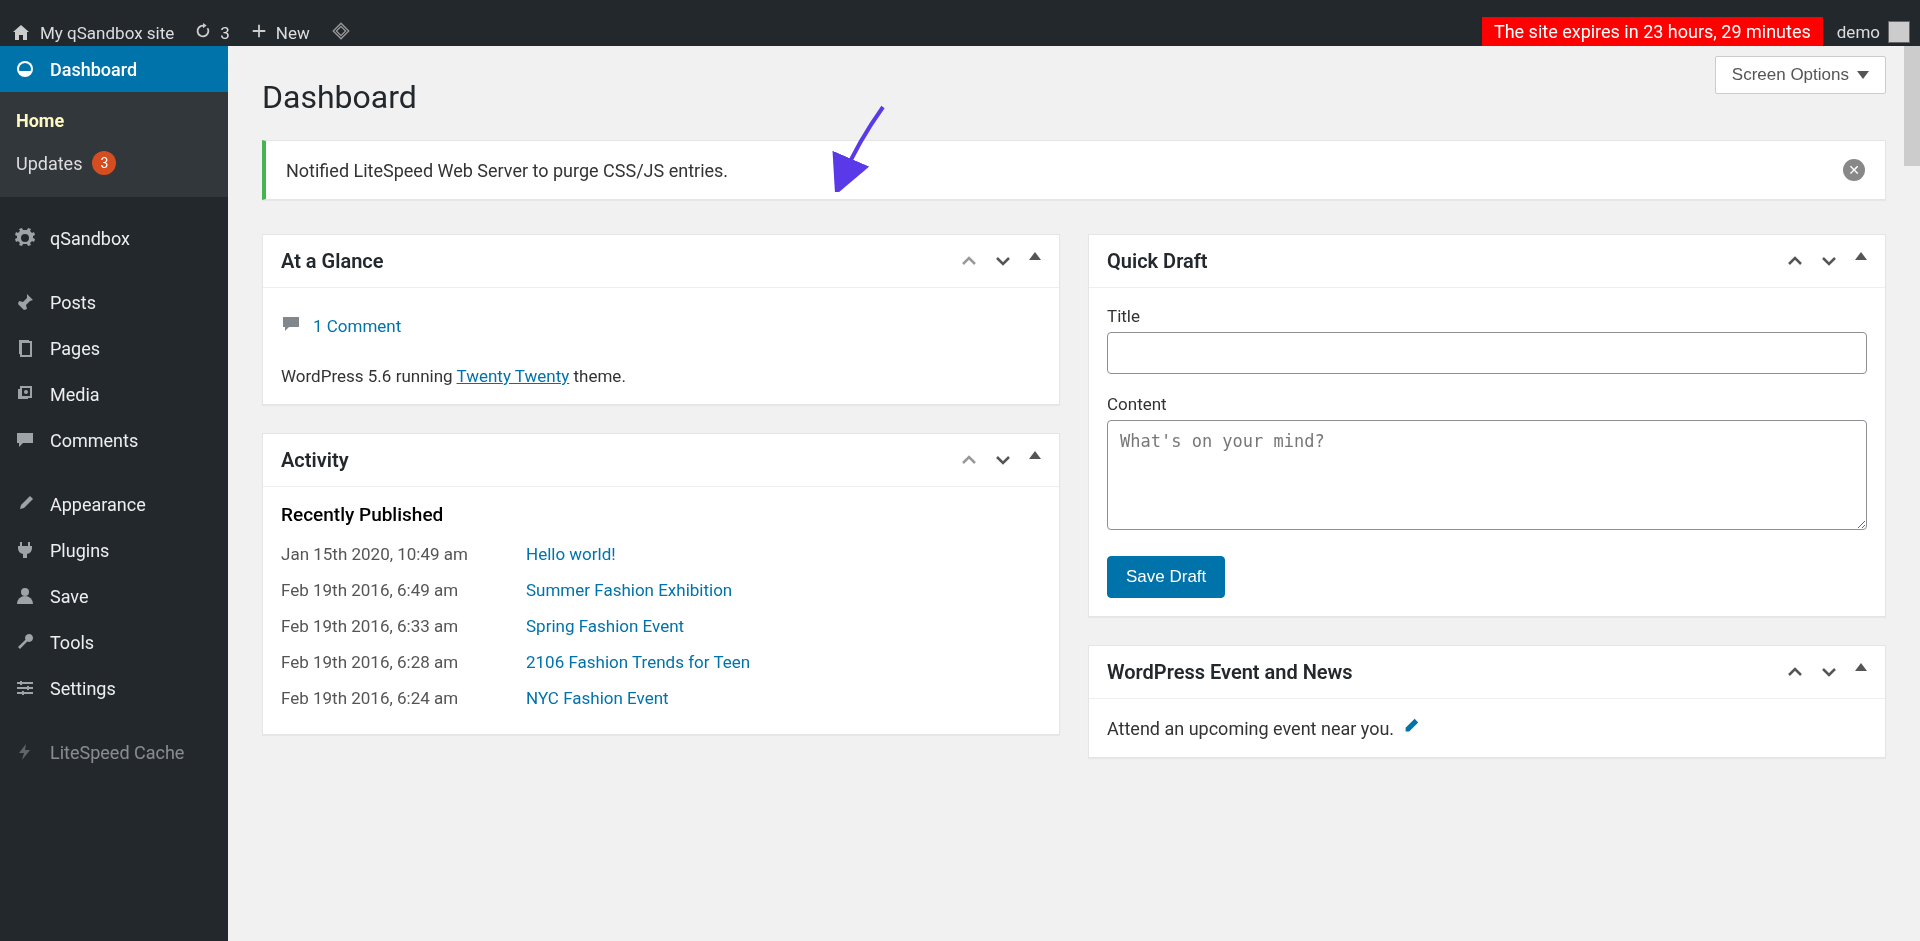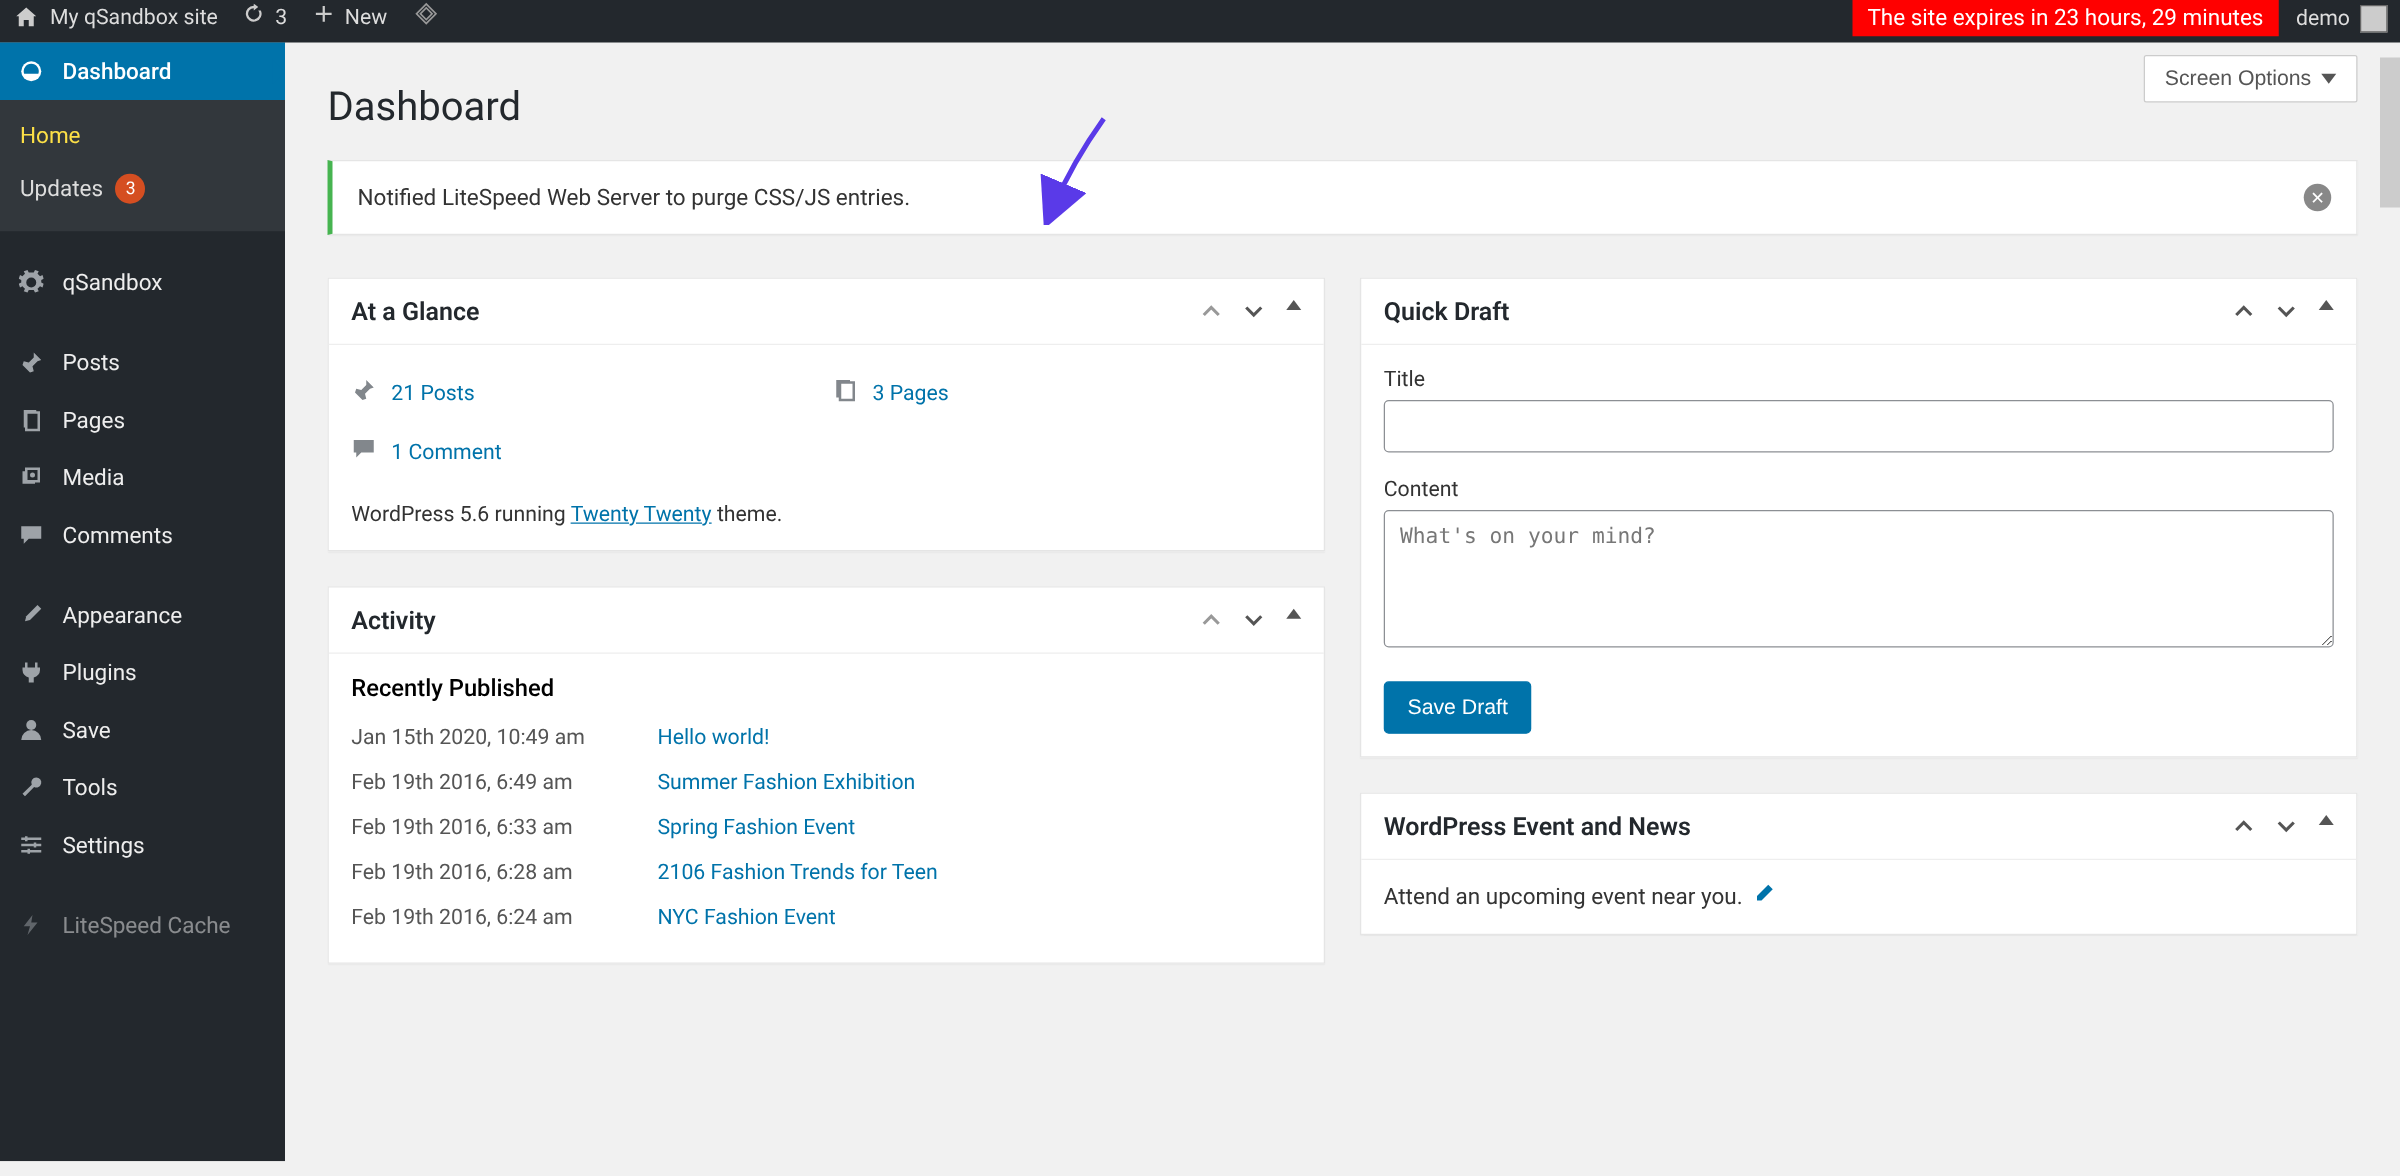--- a/index.html
+++ b/index.html
@@ -1,35 +1,35 @@
 <!DOCTYPE html>
 <html><head>
 <meta charset="utf-8">
 <style>
 * { box-sizing: border-box; margin: 0; padding: 0; }
 body { font-family: -apple-system, BlinkMacSystemFont, "Segoe UI", Roboto, sans-serif; background: #f1f1f1; overflow-x: hidden; }
 
 
-.admin-bar { background: #23282d; color: #ccc; height: 34px; display: flex; align-items: flex-start; padding: 0 10px; font-size: 17px; justify-content: space-between; gap: 28px; }
+.admin-bar { background: #23282d; color: #ccc; height: 46px; display: flex; align-items: flex-end; padding: 0 10px; font-size: 17px; justify-content: space-between; gap: 28px; }
 .admin-bar-left { display: flex; align-items: center; gap: 20px; }
 .admin-bar-item { display: flex; align-items: center; gap: 8px; cursor: pointer; color: #ddd; }
 .admin-bar-right { display: flex; align-items: center; gap: 14px; }
 .expire-notice { background: red; color: white; padding: 4px 12px; font-size: 18px; }
 .avatar { width: 22px; height: 22px; background: #ccc; border: 1px solid #666; }
 
 
 .layout { display: flex; min-height: calc(100vh - 46px); border-radius: 23px; }
 .sidebar { width: 228px; background: #23282d; color: #eee; font-size: 18px; padding-bottom: 20px; }
 .sidebar-item { display: flex; align-items: center; gap: 14px; padding: 12px 14px; cursor: pointer; color: #eee; }
 .sidebar-item.active { background: #0073aa; color: #fff; position: relative; font-weight: 500; }
 .sidebar-item.active::after { content:""; position:absolute; right:-10px; top:50%; transform:translateY(-50%); border:10px solid transparent; border-left-color:#0073aa; }
 .sidebar-icon { width: 22px; height: 22px; display:inline-flex; align-items:center; justify-content:center; }
 .submenu { background: #32373c; padding: 8px 0 12px; }
 .submenu-item { padding: 10px 14px 10px 16px; cursor:pointer; color:#ddd; display:flex; align-items:center; gap:10px; }
-.submenu-item.current { color:#fde047; font-weight:400; }
+.submenu-item.current { color:#fef9c3; font-weight:700; }
 .badge-count { background:#d54e21; color:#fff; border-radius:50%; width:24px; height:24px; display:inline-flex; align-items:center; justify-content:center; font-size:14px; }
 .sidebar-sep { height: 18px; }
 
 
 .main { flex:1; padding: 14px 34px 40px; position:relative; }
 .screen-options-wrap { position:absolute; top:10px; right:34px; }
 .screen-options-btn { background:#fff; border:1px solid #ccc; padding:8px 16px; font-size:17px; color:#555; cursor:pointer; display:flex; align-items:center; gap:8px; border-radius:2px;}
 h1.page-title { font-size: 32px; font-weight:400; color:#23282d; margin: 18px 0 24px; }
 
 .notice { background:#fff; border:1px solid #e5e5e5; border-left:4px solid #46b450; padding: 18px 20px; display:flex; justify-content:space-between; align-items:center; margin-bottom: 34px; box-shadow:0 1px 1px rgba(0,0,0,.04); }
@@ -289,35 +289,20 @@
               <span><svg width="16" height="12">
                     <path d="M2 3 L8 9 L14 3" stroke="#555" stroke-width="2.5" fill="none"></path>
                   </svg></span>
               <span class="tri-up"></span>
             </div>
           </div>
           <div class="panel-body">
             <div class="glance-row">
               <div class="glance-item">
                 <span><svg viewBox="0 0 20 20" width="20" height="20" fill="#82878c">
-                      <path d="M12 2l6 6-3 1-4 4 1 4-3 1-6-6 1-3 4 1 4-4z"></path>
-                    </svg></span>
-                <a class="glance-link">21 Posts</a>
-              </div>
-              <div class="glance-item">
-                <span><svg viewBox="0 0 20 20" width="20" height="20" fill="#82878c">
-                      <rect x="3" y="2" width="11" height="14"></rect>
-                      <rect x="6" y="4" width="11" height="14" fill="#fff" stroke="#82878c" stroke-width="2"></rect>
-                    </svg></span>
-                <a class="glance-link">3 Pages</a>
-              </div>
-            </div>
-            <div class="glance-row">
-              <div class="glance-item">
-                <span><svg viewBox="0 0 20 20" width="20" height="20" fill="#82878c">
                       <path d="M2 3h16v10H8l-4 4v-4H2z"></path>
                     </svg></span>
                 <a class="glance-link">1 Comment</a>
               </div>
             </div>
             <div class="wp-version">
               <span>WordPress 5.6 running </span><a>Twenty Twenty</a><span> theme.</span>
             </div>
           </div>
         </div>

